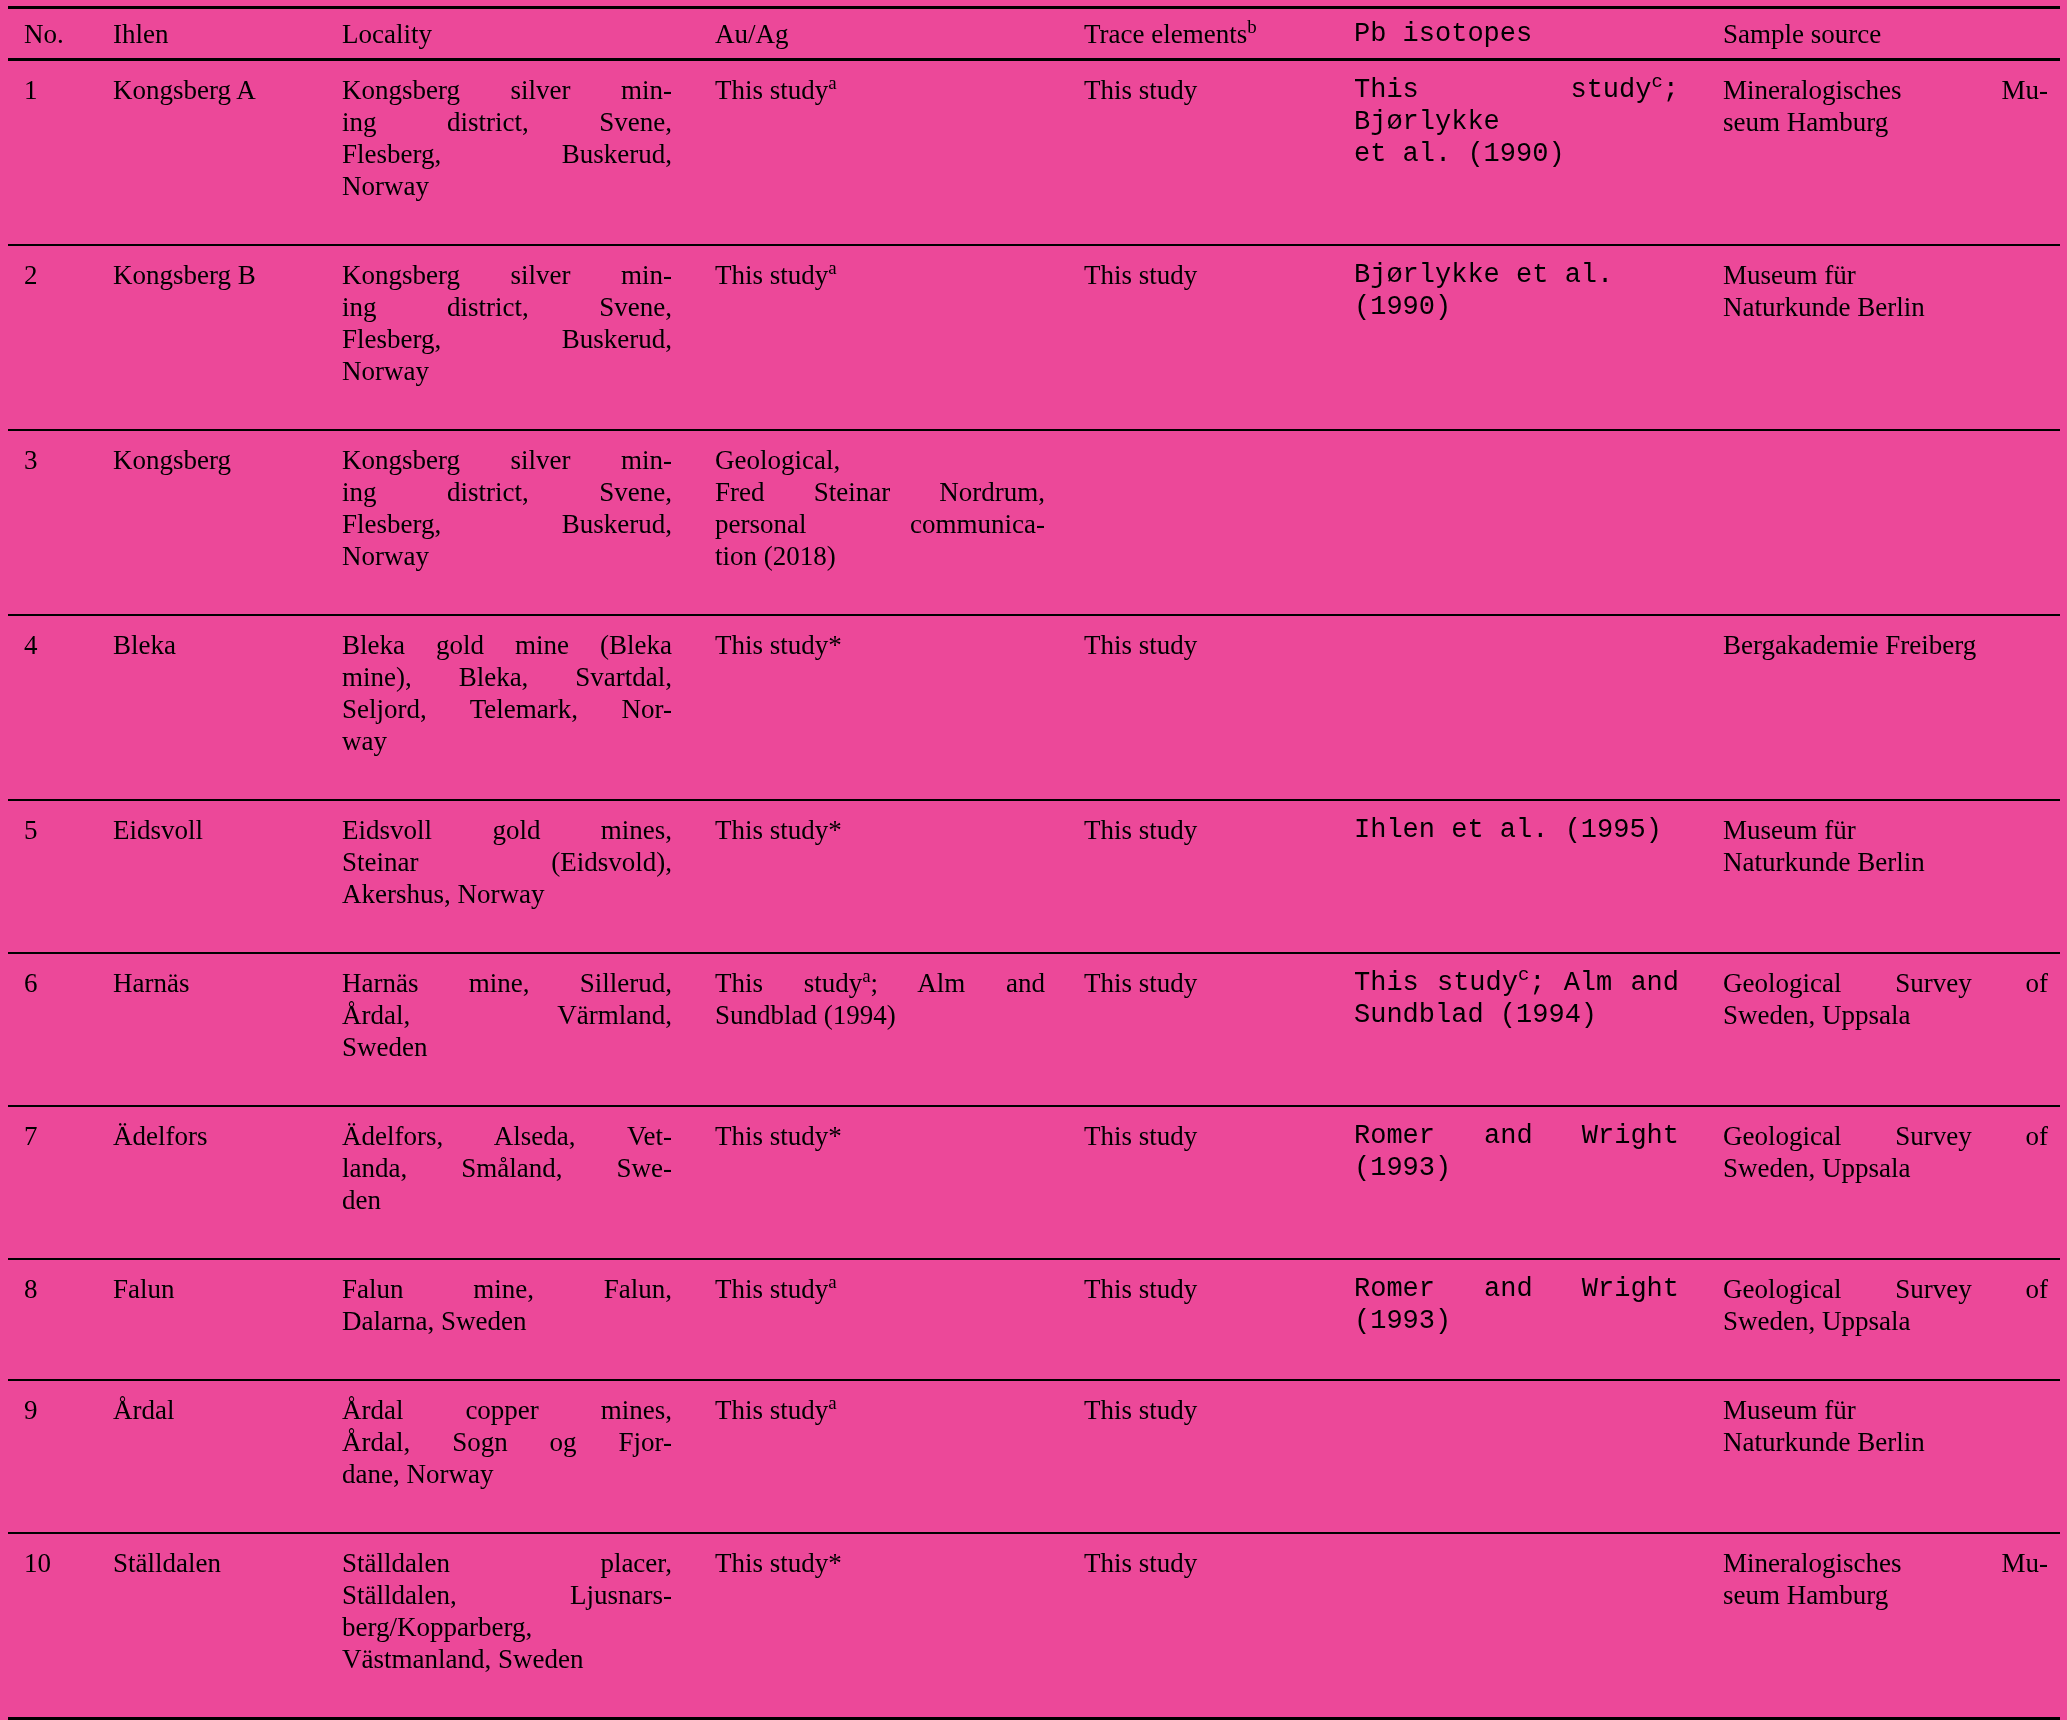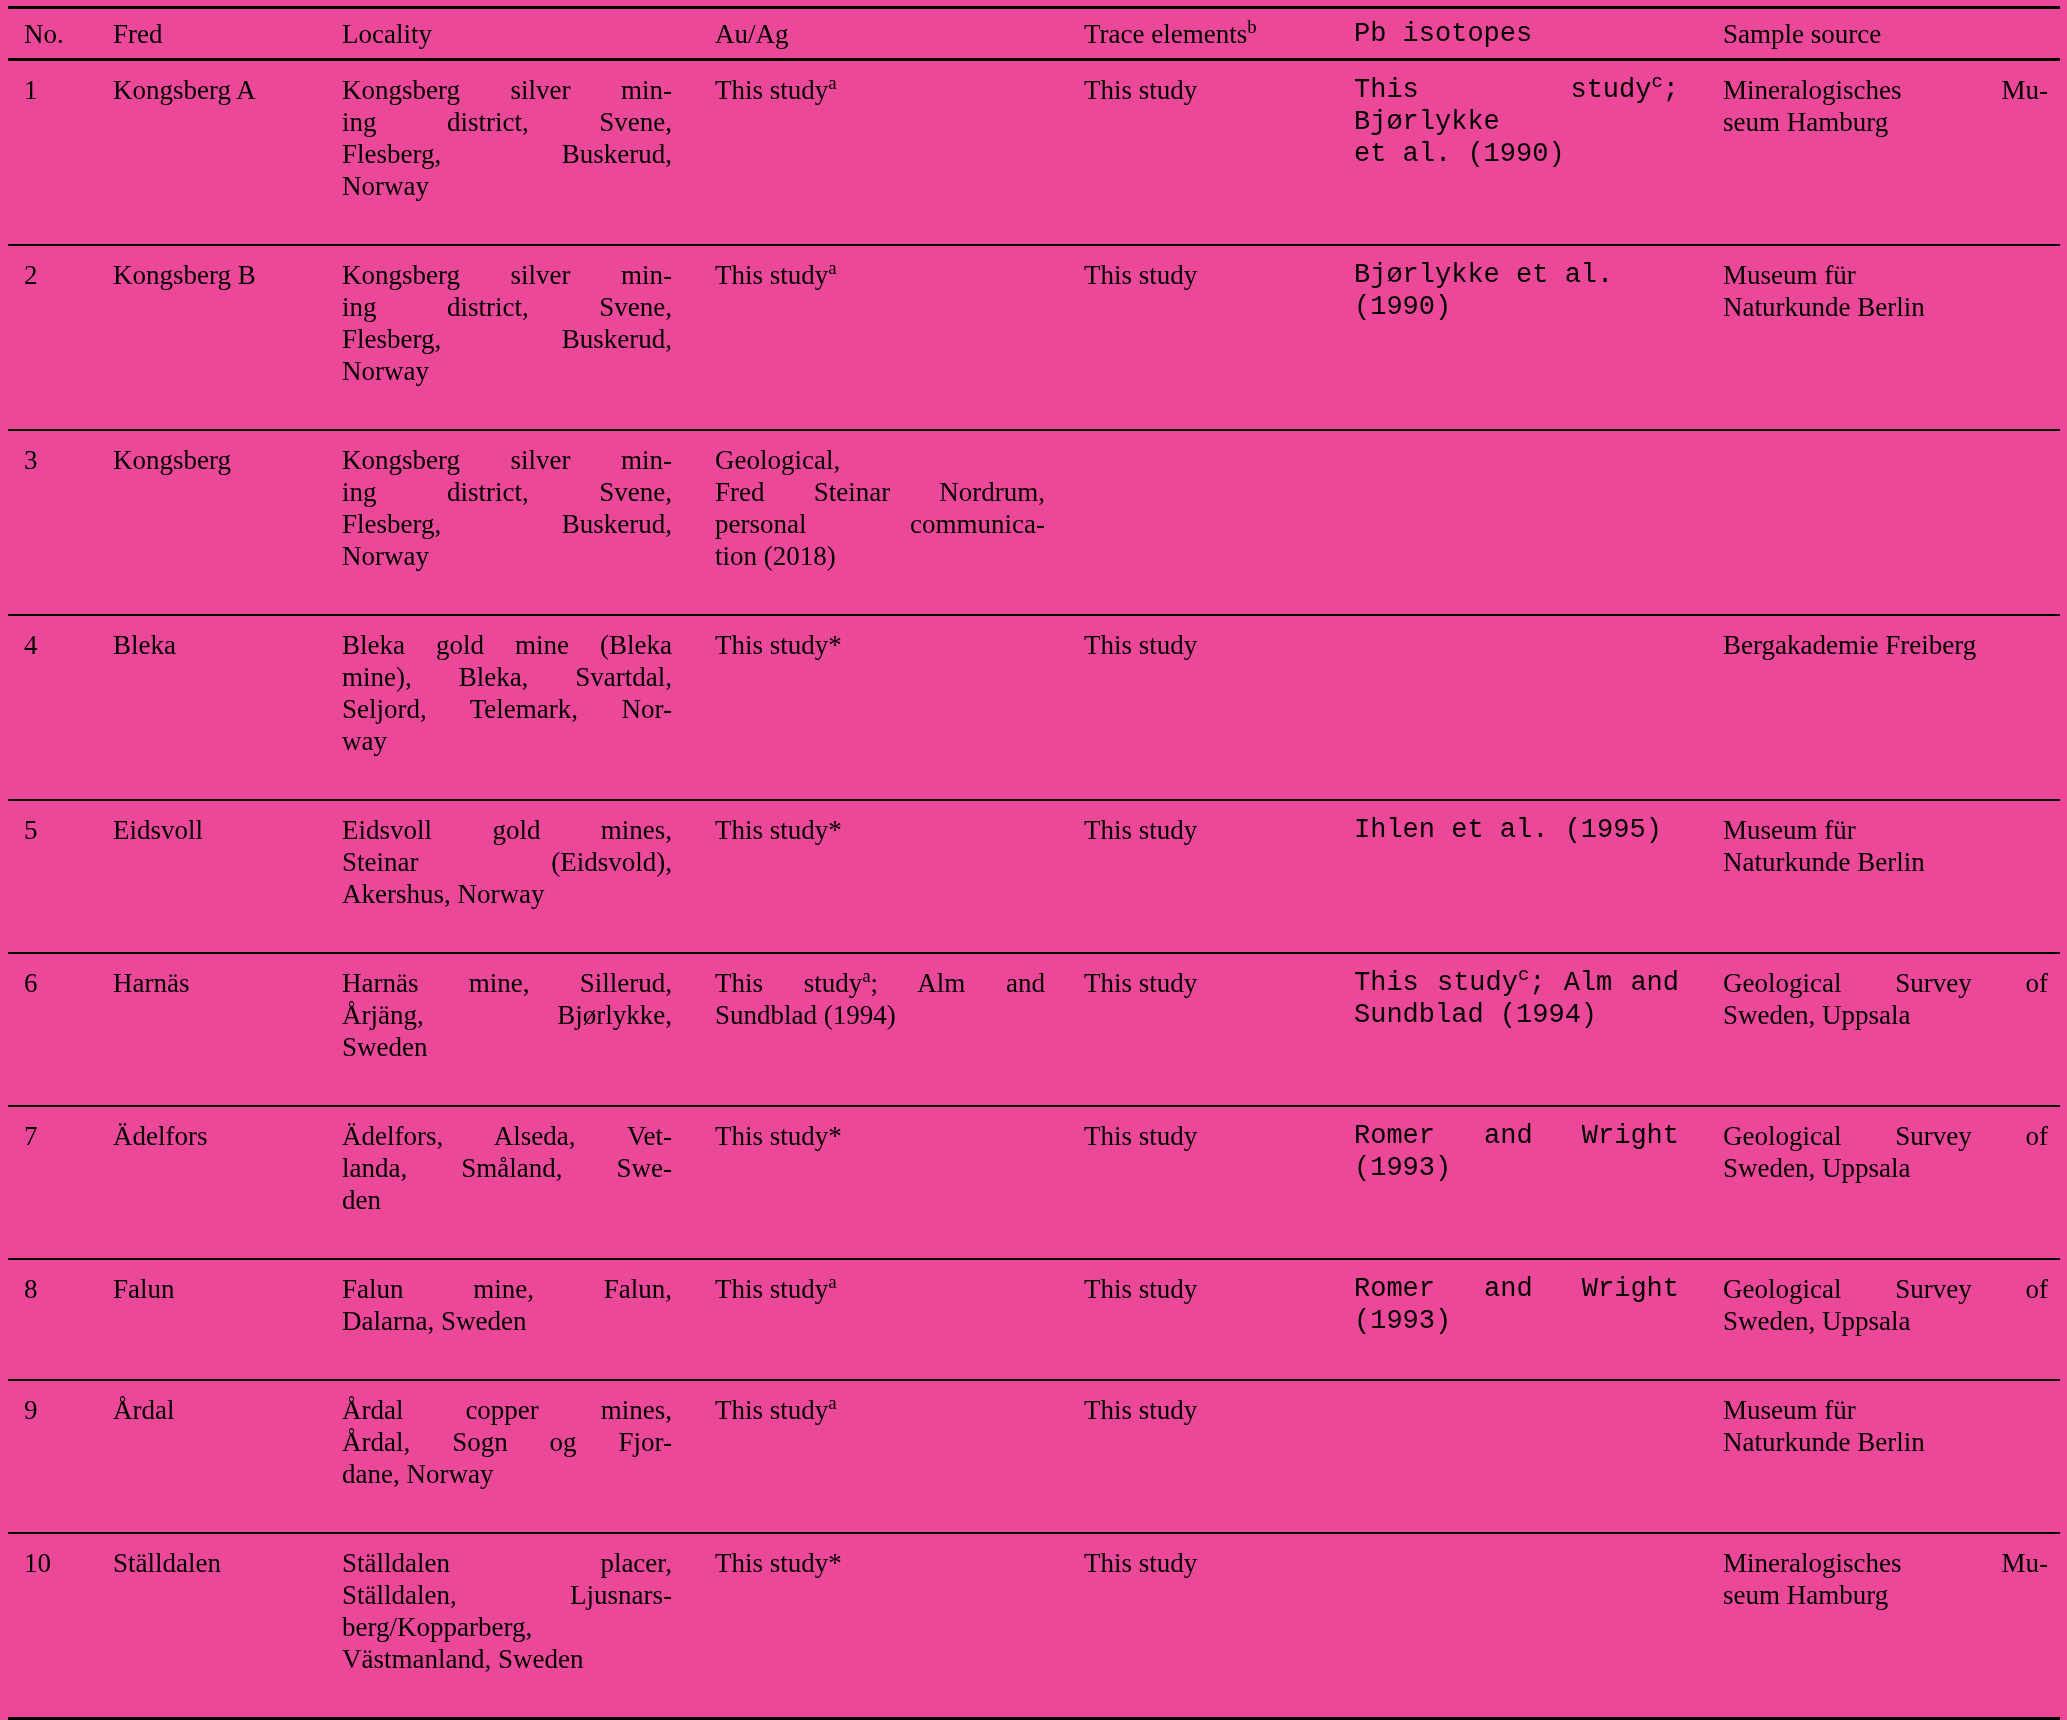--- a/index.html
+++ b/index.html
@@ -80,21 +80,21 @@
         <col class="c-mine">
         <col class="c-loc">
         <col class="c-auag">
       <col class="c-trace">
         <col class="c-pb">
         <col class="c-source">
     </colgroup>
     <thead>
       <tr id="header-row">
           <th class="c1">No.</th>
-          <th class="c2">Fred</th>
+          <th class="c2">Ihlen</th>
           <th class="c3">Locality</th>
           <th class="c4">Au/Ag</th>
           <th class="c5">Trace elements<sup>b</sup></th>
           <th class="c6">Pb isotopes</th>
           <th class="c7">Sample source</th>
         </tr>
     </thead>
     <tbody id="table-body">
         <tr>
           <td class="c1">
@@ -234,21 +234,21 @@
         </tr>
         <tr>
           <td class="c1">
             <div class="ln">6</div>
           </td>
           <td class="c2">
             <div class="ln">Harnäs</div>
           </td>
           <td class="c3">
             <div class="ln j">Harnäs mine, Sillerud,</div>
-            <div class="ln j">Årjäng, Bjørlykke,</div>
+            <div class="ln j">Årdal, Värmland,</div>
             <div class="ln">Sweden</div>
           </td>
           <td class="c4">
             <div class="ln j">This study<sup>a</sup>; Alm and</div>
             <div class="ln">Sundblad (1994)</div>
           </td>
           <td class="c5">
             <div class="ln">This study</div>
           </td>
           <td class="c6">

